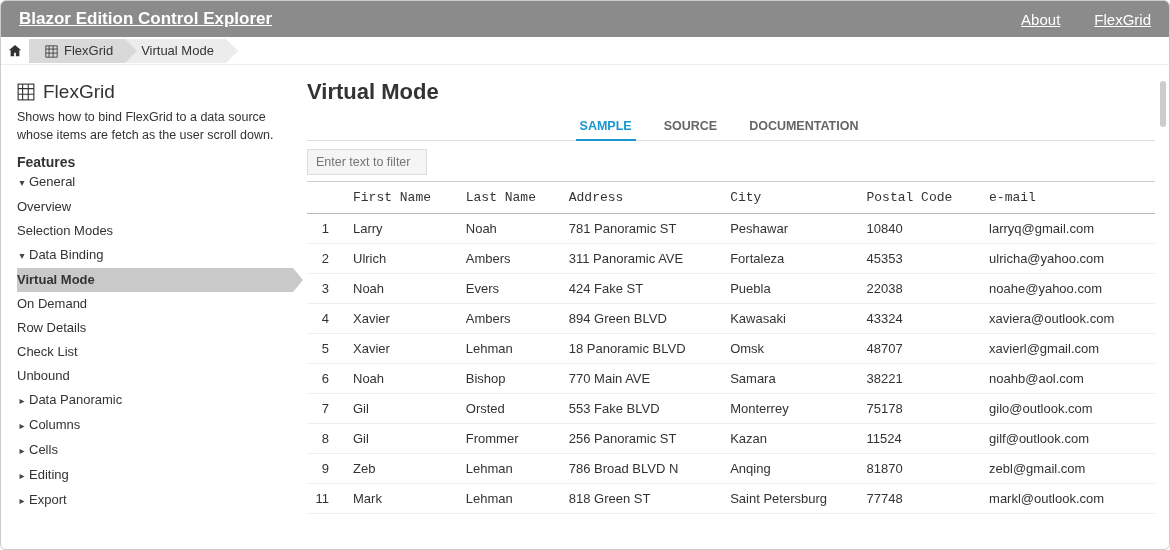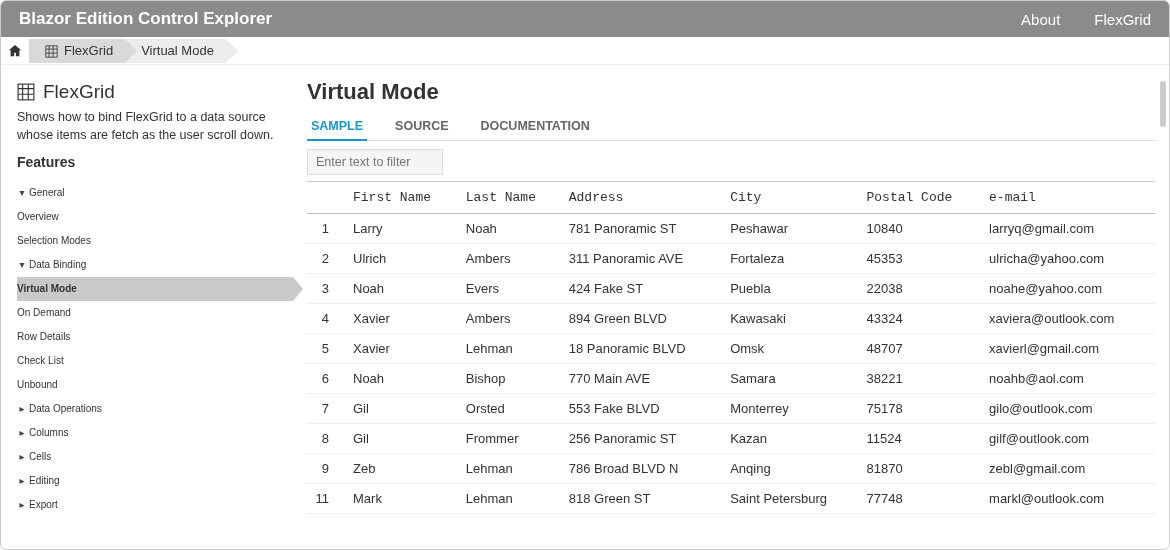--- a/index.html
+++ b/index.html
@@ -1,18 +1,18 @@
 <!DOCTYPE html>
 <html><head>
 <meta charset="utf-8">
 <style>
   * { box-sizing: border-box; margin: 0; padding: 0; }
   body { font-family: "Segoe UI", Arial, sans-serif; font-size: 13px; color: #333; width:1170px; height:550px; overflow:hidden; border:1px solid #ccc; border-radius:6px; position:relative; background:#fff;}
   
-  .topbar { background:#8b8b8b; color:#fff; height:36px; display:flex; align-items:center; padding:0 18px; }
+  .topbar { background:#8b8b8b; color:#fff; height:36px; display:flex; align-items:center; padding:0 18px;text-decoration:underline; }
   .topbar .title { font-size:17px; font-weight:600; }
   .topbar .sp { flex:1; }
   .topbar .link { font-size:15px; margin-left:34px; cursor:pointer; }
   
   .breadcrumb { height:28px; display:flex; align-items:center; background:#fff; border-bottom:1px solid #eee;}
   .bc-home { width:28px; display:flex; align-items:center; justify-content:center; }
   .bc-home svg { width:14px; height:14px; fill:#333;}
   .bc-chip { position:relative; display:flex; align-items:center; height:24px; padding:0 12px 0 16px; font-size:13px;}
   .bc-chip.g1 { background:#d9d9d9; }
   .bc-chip.g2 { background:#ececec; }
@@ -23,37 +23,37 @@
   .bc-chip .ico svg{width:13px;height:13px;fill:#333;vertical-align:middle;}
   
   .body { display:flex; height:calc(100% - 64px);}
   
   .sidebar { width:292px; padding:16px 12px 0 16px; border-right:0; }
   .sb-head { display:flex; align-items:center; margin-bottom:6px;}
   .sb-head .ico svg{width:18px;height:18px;fill:#333;margin-right:8px;vertical-align:middle;}
   .sb-head .t { font-size:19px; font-weight:400; color:#333;}
   .sb-desc { font-size:12.5px; color:#333; line-height:1.4; margin-bottom:10px;}
   .sb-feat { font-size:14px; font-weight:600; }
-  .tree { font-size:10px;margin-top:11px;}
+  .tree { font-size:13px;}
   .tree .node { position:relative; padding:2px 0 2px 0; line-height:20px; cursor:pointer;}
   .caret { display:inline-block; width:10px; text-align:center; color:#444; margin-right:2px;}
   .caret.open::before { content:"▾"; font-size:10px;}
   .caret.closed::before { content:"▸"; font-size:10px;}
   .ind1 { padding-left:14px;}
   .ind2 { padding-left:36px;}
   .node.sel { background:#c9c9c9; font-weight:600; position:relative; margin-right:-12px; padding-right:12px;}
   .node.sel::after { content:""; position:absolute; right:-10px; top:0; border-top:12px solid transparent; border-bottom:12px solid transparent; border-left:10px solid #c9c9c9;}
   
   .main { flex:1; padding:14px 14px 0 14px; display:flex; flex-direction:column; min-width:0;}
   .page-title { font-size:22px; font-weight:600; margin-bottom:8px;}
-  .tabs { display:flex; border-bottom:1px solid #ddd; margin-bottom:8px;}
+  .tabs { display:flex; border-bottom:1px solid #ddd; margin-bottom:8px;justify-content:center;}
   .tab { padding:6px 4px; margin-right:24px; font-size:12.5px; font-weight:600; color:#666; cursor:pointer;}
   .tab.active { color:#1b96d1; border-bottom:2px solid #1b96d1; margin-bottom:-1px;}
   
-  .filter { width:136px; border:1px solid #ddd; background:#f5f5f5; padding:5px 8px; font-size:12.5px; color:#888; margin-bottom:6px;}
+  .filter { width:120px; border:1px solid #ddd; background:#f5f5f5; padding:5px 8px; font-size:12.5px; color:#888; margin-bottom:6px;}
   
   .grid-wrap { flex:1; overflow-y:auto; overflow-x:hidden; border-top:1px solid #ccc;}
   table.grid { width:100%; border-collapse:collapse; font-size:13px;}
   .grid th { text-align:left; font-weight:400; padding:8px 6px; border-bottom:1px solid #bbb; color:#333;font-family:Liberation Mono, monospace;}
   .grid td { padding:7px 6px; border-bottom:1px solid #eee; color:#333; white-space:nowrap;}
   .grid td.idx, .grid th.idx { text-align:right; width:40px; padding-right:18px;}
   
   .page-scroll-ind { position:absolute; right:3px; top:80px; width:6px; height:46px; background:#ccc; border-radius:3px;}
 </style>
 </head>
@@ -100,21 +100,21 @@
     <div class="tree">
       <div class="node ind1"><span class="caret open"></span><span>General</span></div>
       <div class="node ind2"><span>Overview</span></div>
       <div class="node ind2"><span>Selection Modes</span></div>
       <div class="node ind1"><span class="caret open"></span><span>Data Binding</span></div>
       <div class="node ind2 sel"><span>Virtual Mode</span></div>
       <div class="node ind2"><span>On Demand</span></div>
       <div class="node ind2"><span>Row Details</span></div>
       <div class="node ind2"><span>Check List</span></div>
       <div class="node ind2"><span>Unbound</span></div>
-      <div class="node ind1"><span class="caret closed"></span><span>Data Operations</span></div>
+      <div class="node ind1"><span class="caret closed"></span><span>Data Panoramic</span></div>
       <div class="node ind1"><span class="caret closed"></span><span>Columns</span></div>
       <div class="node ind1"><span class="caret closed"></span><span>Cells</span></div>
       <div class="node ind1"><span class="caret closed"></span><span>Editing</span></div>
       <div class="node ind1"><span class="caret closed"></span><span>Export</span></div>
     </div>
   </div>
 
   <div class="main">
     <div class="page-title">Virtual Mode</div>
     <div class="tabs">

